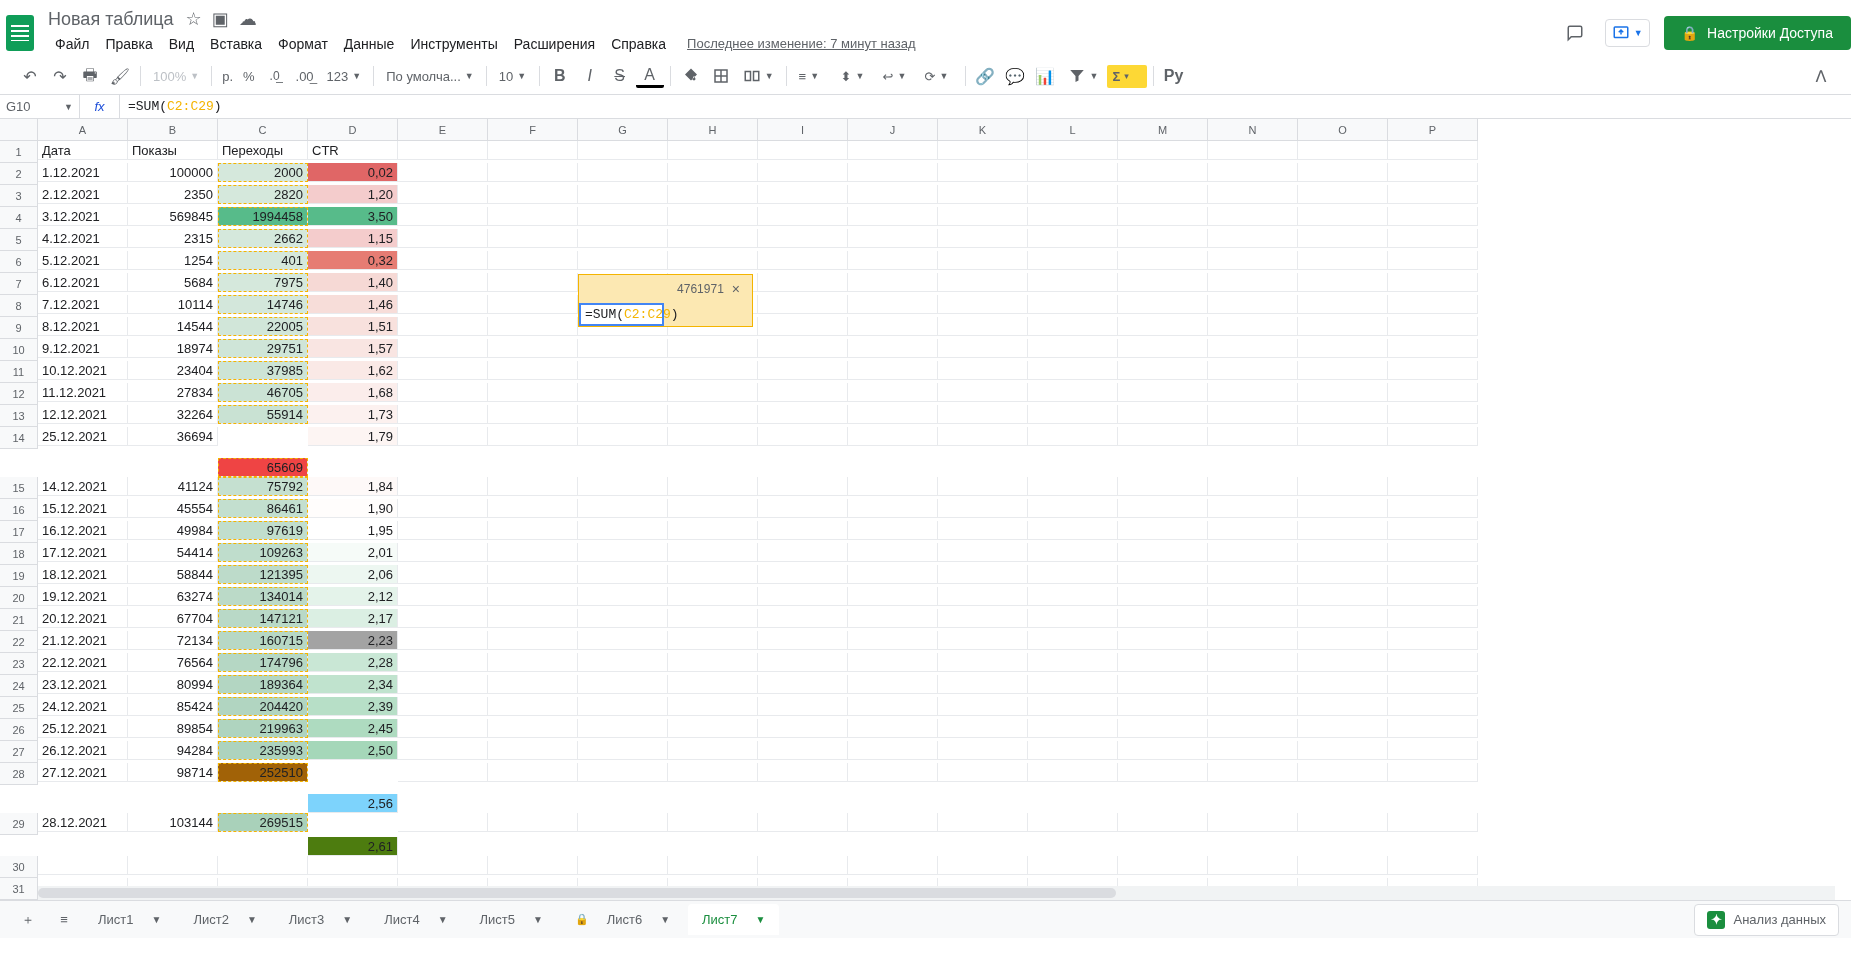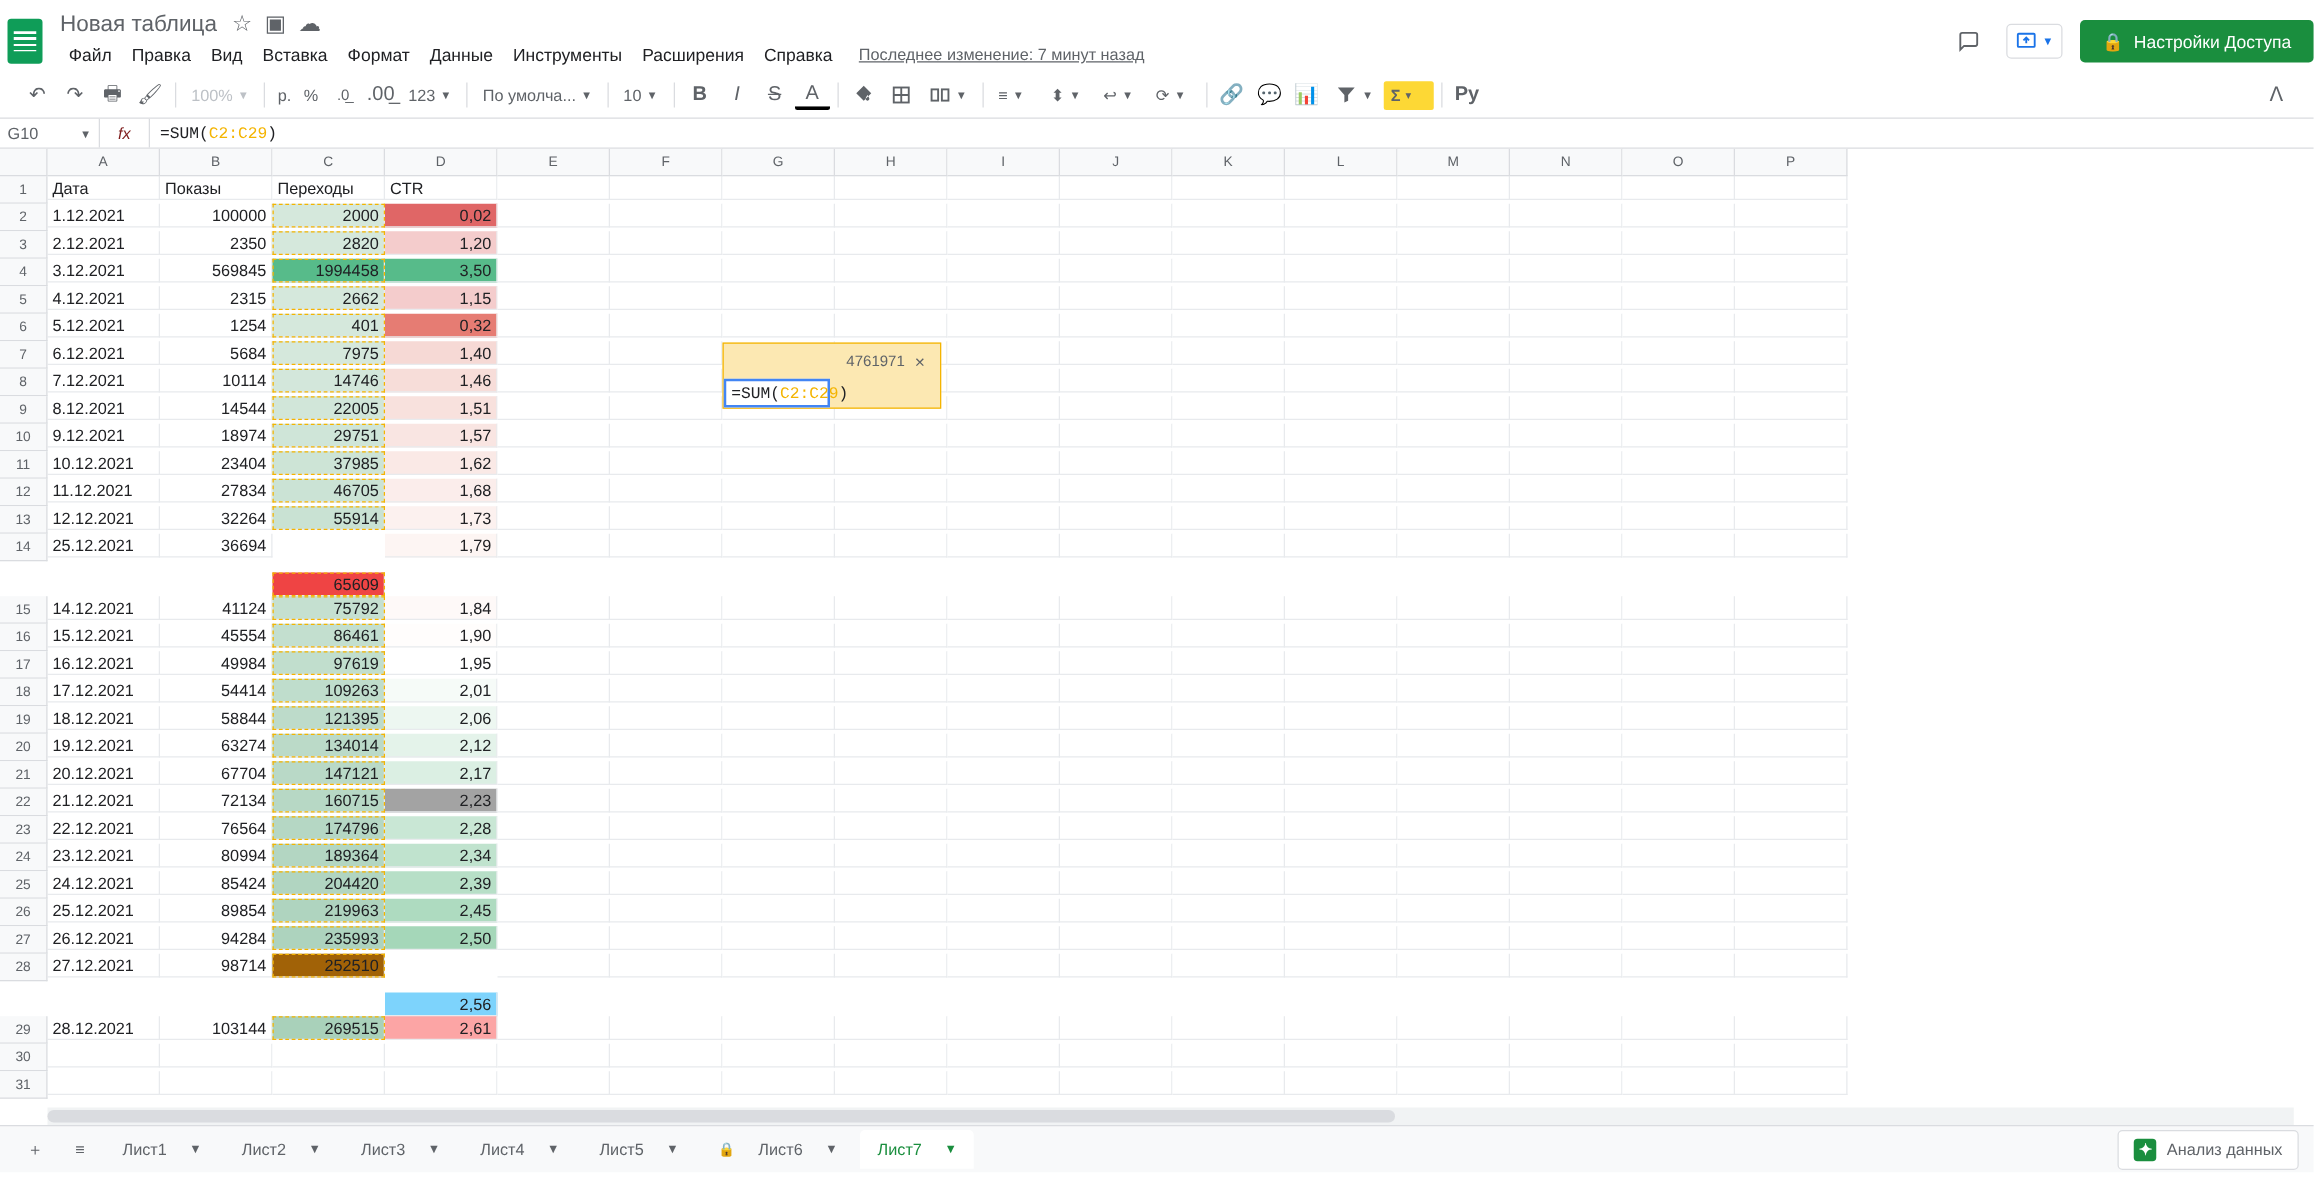--- a/index.html
+++ b/index.html
@@ -27,21 +27,21 @@
 .tb-btn { width: 28px; height: 28px; display: flex; align-items: center; justify-content: center; cursor: pointer; border-radius: 2px; color: #5f6368; font-size: 16px; }
 .tb-sep { width: 1px; height: 20px; background: #dadce0; margin: 0 4px; }
 .tb-dropdown { display: flex; align-items: center; padding: 4px 6px; cursor: pointer; color: #5f6368; font-size: 13px; gap: 4px; min-width: 40px; }
 .tb-text { font-size: 13px; color: #5f6368; padding: 0 4px; }
 .highlighted-tool { background: #fdd835; border-radius: 2px; }
 .collapse-icon { margin-left: auto; }
 
 
 .formula-row { display: flex; align-items: center; border-bottom: 1px solid #dadce0; height: 24px; }
 .name-box { width: 80px; padding: 2px 6px; border-right: 1px solid #dadce0; display: flex; align-items: center; font-size: 13px; color: #5f6368; height: 100%; justify-content: space-between; }
-.fx-label { width: 40px; text-align: center; font-style: italic; color: #7f1d1d; border-right: 1px solid #dadce0; height: 100%; display: flex; align-items: center; justify-content: center; }
+.fx-label { width: 40px; text-align: center; font-style: italic; color: #1d4ed8; border-right: 1px solid #dadce0; height: 100%; display: flex; align-items: center; justify-content: center; }
 .formula-input { flex: 1; padding: 2px 8px; font-size: 13px; font-family: 'Courier New', monospace; }
 .formula-input .ref { color: #f4b400; }
 
 
 .grid-container { position: relative; height: calc(100vh - 182px); overflow: hidden; }
 .grid { display: grid; grid-template-columns: 38px repeat(16, 90px); font-size: 13px; }
 .col-header, .row-header, .corner { background: #f8f9fa; border-right: 1px solid #dadce0; border-bottom: 1px solid #dadce0; display: flex; align-items: center; justify-content: center; color: #5f6368; font-size: 11px; height: 22px; position: sticky; }
 .col-header { top: 0; }
 .corner { left: 0; top: 0; z-index: 3; }
 .row-header { left: 0; justify-content: center; }
@@ -129,21 +129,21 @@
   <div class="tb-btn">🖌</div>
   <div class="tb-sep"></div>
   <div class="tb-dropdown" style="color:#bdc1c6">
       <span>100%</span>
       <span class="caret">▼</span>
     </div>
   <div class="tb-sep"></div>
   <div class="tb-text">р.</div>
   <div class="tb-text">%</div>
   <div class="tb-btn" style="font-size:12px">.0̲</div>
-  <div class="tb-btn" style="font-size:16px">.00̲</div>
+  <div class="tb-btn" style="font-size:13px">.00̲</div>
   <div class="tb-dropdown">
       <span>123</span>
       <span class="caret">▼</span>
     </div>
   <div class="tb-sep"></div>
   <div class="tb-dropdown" style="min-width:90px">
       <span>По умолча...</span>
       <span class="caret">▼</span>
     </div>
   <div class="tb-sep"></div>
@@ -711,21 +711,21 @@
       <div class="cell"></div>
       <div class="cell"></div>
       <div class="cell"></div>
       <div class="cell"></div>
       <div class="cell"></div>
       <div class="cell"></div>
       <div class="row-header">29</div>
       <div class="cell">28.12.2021</div>
       <div class="cell num">103144</div>
       <div class="cell num marching" style="background: rgb(169, 209, 186);">269515</div>
-      <div class="cell num" style="background: #fca5a5;">2,61</div>
+      <div class="cell num" style="background: #4d7c0f; margin-top: 24px;">2,61</div>
       <div class="cell"></div>
       <div class="cell"></div>
       <div class="cell"></div>
       <div class="cell"></div>
       <div class="cell"></div>
       <div class="cell"></div>
       <div class="cell"></div>
       <div class="cell"></div>
       <div class="cell"></div>
       <div class="cell"></div>

